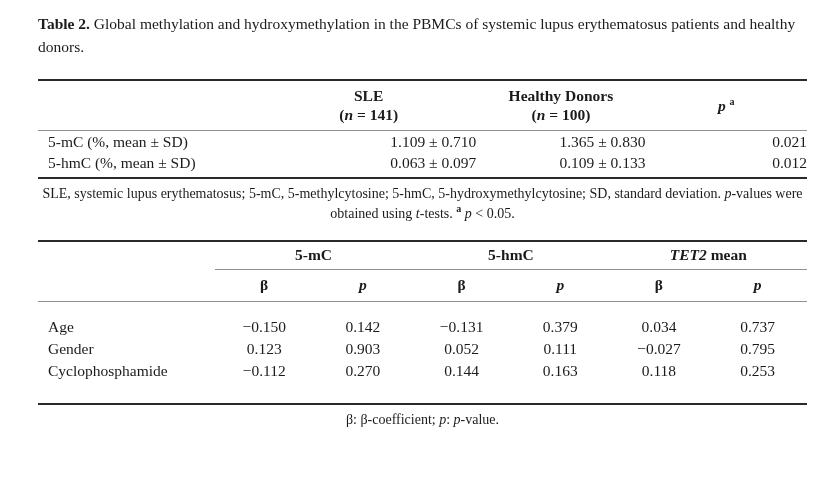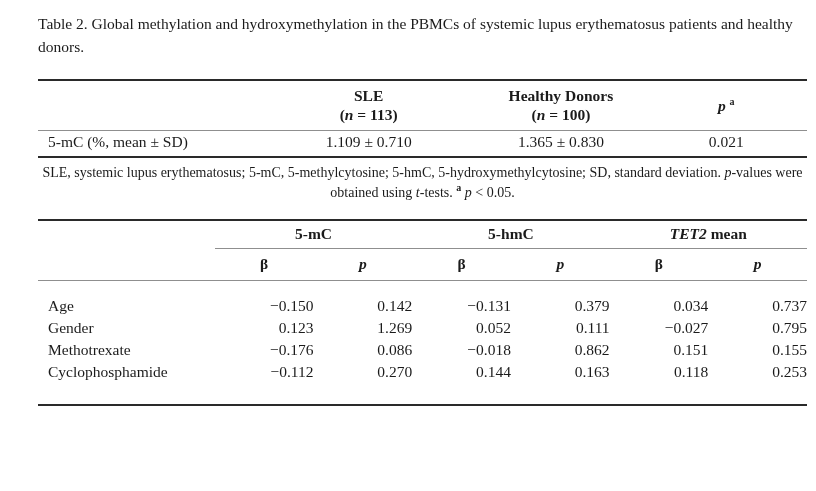--- a/index.html
+++ b/index.html
@@ -12,21 +12,21 @@
     font-family: "Liberation Serif", "DejaVu Serif", serif;
     color: #1b1b1b;
   }
   .page { padding: 12px 9px 0 38px; width: 769px; box-sizing: content-box; }
 
   .caption {
     font-size: 15.5px;
     line-height: 23px;
     margin: 0;
   }
-  .caption .cap-label { font-weight: normal; margin-top: 40px; }
+  .caption .cap-label { font-weight: bold; margin-top: 40px; }
 
   table.tbl {
     width: 769px;
     border-collapse: collapse;
     table-layout: fixed;
     font-size: 15.5px;
     border-top: 2.5px solid #2a2a2a;
     border-bottom: 2.5px solid #2a2a2a;
   }
 
@@ -35,21 +35,21 @@
   .t2c1 { width: 29%; } .t2c2 { width: 28%; } .t2c3 { width: 22%; } .t2c4 { width: 21%; }
   table.t2 thead tr { border-bottom: 1.5px solid #8f8f8f; }
   table.t2 th {
     font-weight: bold;
     text-align: center;
     vertical-align: middle;
     padding: 5px 0 6px 0;
     line-height: 19px;
   }
   table.t2 td {
-    text-align: center;
+    text-align: right;
     padding: 1px 0;
     line-height: 19px;
   }
   table.t2 tbody tr:first-child td { }
   table.t2 tbody tr:last-child td { padding-bottom: 5px; }
   td.stub, th.stub { text-align: left !important; padding-left: 10px !important; }
 
   sup.sup-a { font-weight: bold; font-size: 10px; vertical-align: super; line-height: 0; }
 
   .footnote {
@@ -62,52 +62,58 @@
   
   .t3-caption { margin-top: 41px; }
   table.t3 { margin-top: 16px; }
   .t3c1 { width: 23%; }
   .t3cd { width: 12.8333%; }
   table.t3 th { font-weight: bold; text-align: center; vertical-align: middle; }
   table.t3 tr.grp th { padding: 3px 0 5px 0; line-height: 19px; margin-top: 36px; }
   table.t3 tr.grp th.g { border-bottom: 1.5px solid #8f8f8f; }
   table.t3 tr.sub { border-bottom: 1.5px solid #8f8f8f; }
   table.t3 tr.sub th { padding: 6px 0 7px 0; line-height: 18px; }
-  table.t3 td { text-align: right; padding: 1.5px 0; line-height: 19px; }
+  table.t3 td { text-align: center; padding: 1.5px 0; line-height: 19px; }
   table.t3 tbody tr:first-child td { padding-top: 15px; }
   table.t3 tbody tr:last-child td { padding-bottom: 23px; }
 </style>
 </head>
 <body>
 
 <div class="page">
 
   <p class="caption"><b class="cap-label">Table 2.</b> <span>Global methylation and hydroxymethylation in the PBMCs of systemic lupus erythematosus patients and healthy donors.</span></p>
 
   <table class="tbl t2">
     <colgroup>
         <col class="t2c1">
         <col class="t2c2">
         <col class="t2c3">
         <col class="t2c4">
       </colgroup>
     <thead>
       <tr>
         <th class="stub"></th>
-        <th><span>SLE</span><br><span><span>(</span><i>n</i><span> = 113)</span></span></th>
+        <th><span>SLE</span><br><span><span>(</span><i>n</i><span> = 141)</span></span></th>
         <th><span>Healthy Donors</span><br><span><span>(</span><i>n</i><span> = 100)</span></span></th>
         <th><i>p</i> <sup class="sup-a">a</sup></th>
       </tr>
     </thead>
     <tbody>
       <tr>
         <td class="stub">5-mC (%, mean ± SD)</td>
         <td>1.109 ± 0.710</td>
         <td>1.365 ± 0.830</td>
         <td>0.021</td>
+      </tr>
+      <tr>
+        <td class="stub">5-hmC (%, mean ± SD)</td>
+        <td>0.063 ± 0.097</td>
+        <td>0.109 ± 0.133</td>
+        <td>0.012</td>
       </tr>
     </tbody>
   </table>
 
   <p class="footnote"><span>SLE, systemic lupus erythematosus; 5-mC, 5-methylcytosine; 5-hmC, 5-hydroxymethylcytosine; SD, standard deviation. </span><i>p</i><span>-values were obtained using </span><i>t</i><span>-tests.</span> <sup class="sup-a">a</sup> <i>p</i><span> &lt; 0.05.</span></p>
 
 
   <table class="tbl t3">
     <colgroup>
         <col class="t3c1">
@@ -141,41 +147,33 @@
         <td>−0.150</td>
         <td>0.142</td>
         <td>−0.131</td>
         <td>0.379</td>
         <td>0.034</td>
         <td>0.737</td>
       </tr>
       <tr>
         <td class="stub">Gender</td>
         <td>0.123</td>
-        <td>1.269</td>
+        <td>0.903</td>
         <td>0.052</td>
         <td>0.111</td>
         <td>−0.027</td>
         <td>0.795</td>
-      </tr>
-      <tr>
-        <td class="stub">Methotrexate</td>
-        <td>−0.176</td>
-        <td>0.086</td>
-        <td>−0.018</td>
-        <td>0.862</td>
-        <td>0.151</td>
-        <td>0.155</td>
       </tr>
       <tr>
         <td class="stub">Cyclophosphamide</td>
         <td>−0.112</td>
         <td>0.270</td>
         <td>0.144</td>
         <td>0.163</td>
         <td>0.118</td>
         <td>0.253</td>
       </tr>
     </tbody>
   </table>
 
+  <p class="footnote"><span>β: β-coefficient; </span><i>p</i><span>: </span><i>p</i><span>-value.</span></p>
 
 </div>
 
 </body></html>

